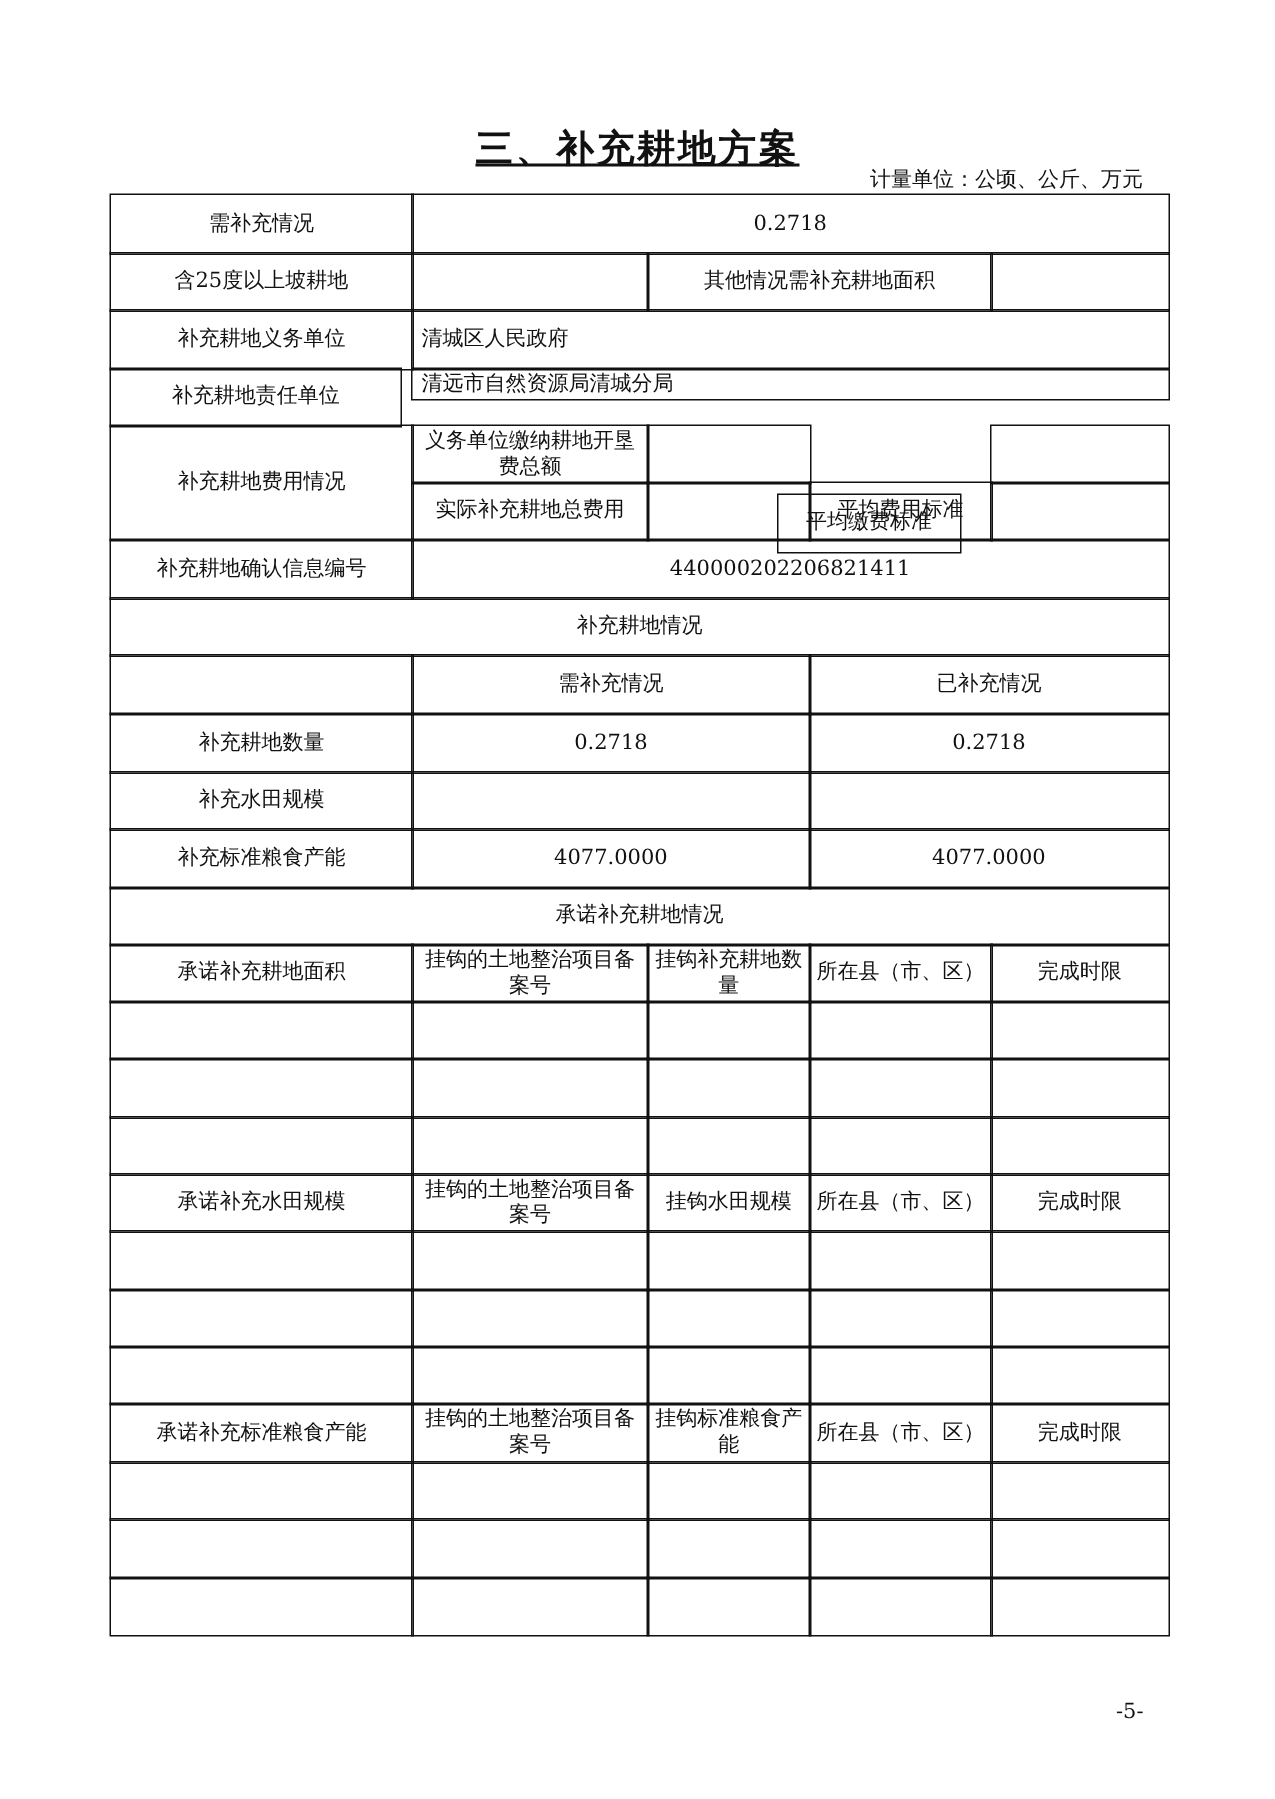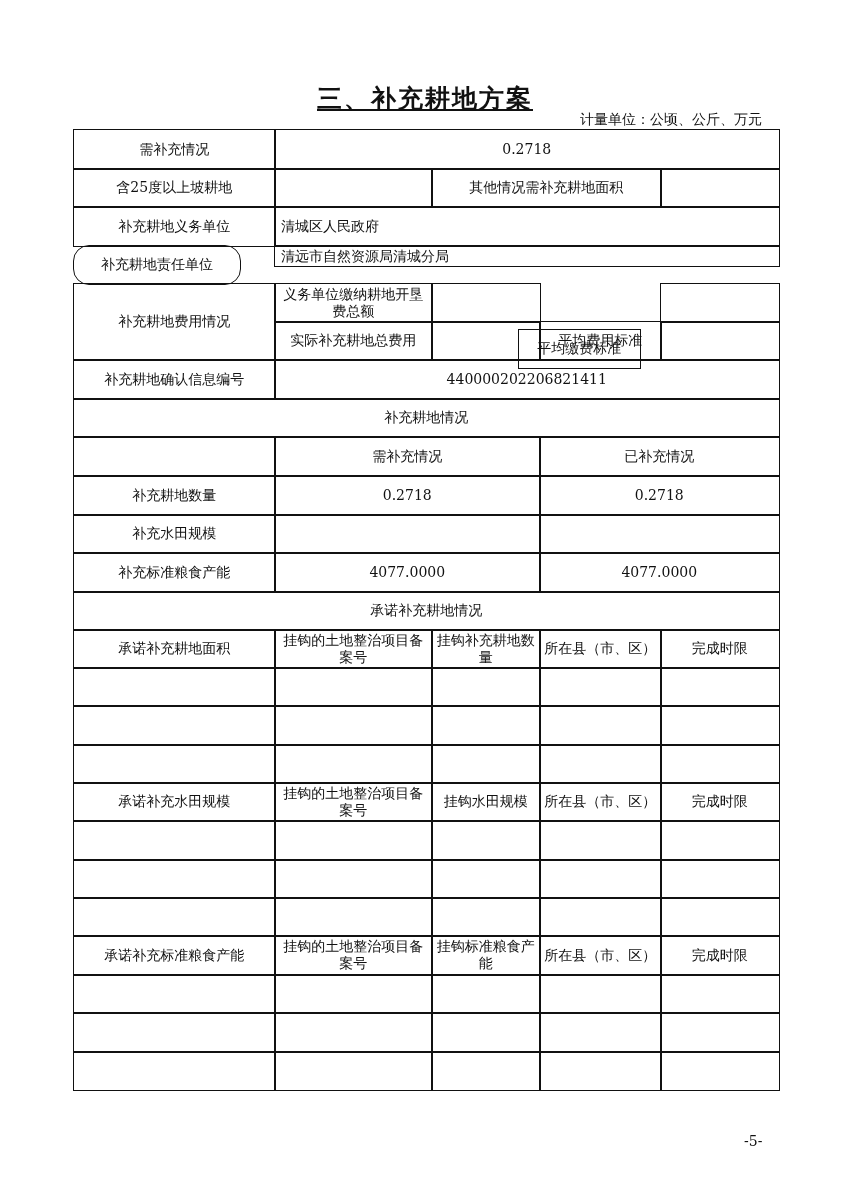--- a/index.html
+++ b/index.html
@@ -23,21 +23,21 @@
 
 <div class="grid" id="grid">
     <div class="cell" style="left: 0px; top: 0px; width: 202.5px; height: 40.5px;">需补充情况</div>
     <div class="cell" style="left: 201px; top: 0px; width: 505.5px; height: 40.5px;">0.2718</div>
     <div class="cell" style="left: 0px; top: 39px; width: 202.5px; height: 39.5px;">含25度以上坡耕地</div>
     <div class="cell" style="left: 201px; top: 39px; width: 158.5px; height: 39.5px;"></div>
     <div class="cell" style="left: 358px; top: 39px; width: 230.5px; height: 39.5px;">其他情况需补充耕地面积</div>
     <div class="cell" style="left: 587px; top: 39px; width: 119.5px; height: 39.5px;"></div>
     <div class="cell" style="left: 0px; top: 77px; width: 202.5px; height: 40.5px;">补充耕地义务单位</div>
     <div class="cell left" style="left: 201px; top: 77px; width: 505.5px; height: 40.5px;">清城区人民政府</div>
-    <div class="cell" style="left: 0px; top: 116px; width: 168px; height: 39.5px; border-radius: 16px;">补充耕地责任单位</div>
+    <div class="cell" style="left: 0px; top: 116px; width: 195px; height: 39.5px;">补充耕地责任单位</div>
     <div class="cell left" style="left: 201px; top: 116px; width: 505.5px; height: 22px;">清远市自然资源局清城分局</div>
     <div class="cell" style="left: 0px; top: 154px; width: 202.5px; height: 77.5px;">补充耕地费用情况</div>
     <div class="cell" style="left: 201px; top: 154px; width: 158.5px; height: 39.5px;">义务单位缴纳耕地开垦费总额</div>
     <div class="cell" style="left: 358px; top: 154px; width: 109.5px; height: 39.5px;"></div>
     <div class="cell" style="left: 445px; top: 154px; width: 122.5px; height: 39.5px; margin-top: 46px;">平均缴费标准</div>
     <div class="cell" style="left: 587px; top: 154px; width: 119.5px; height: 39.5px;"></div>
     <div class="cell" style="left: 201px; top: 192px; width: 158.5px; height: 39.5px;">实际补充耕地总费用</div>
     <div class="cell" style="left: 358px; top: 192px; width: 109.5px; height: 39.5px;"></div>
     <div class="cell" style="left: 466px; top: 192px; width: 122.5px; height: 39.5px;">平均费用标准</div>
     <div class="cell" style="left: 587px; top: 192px; width: 119.5px; height: 39.5px;"></div>

